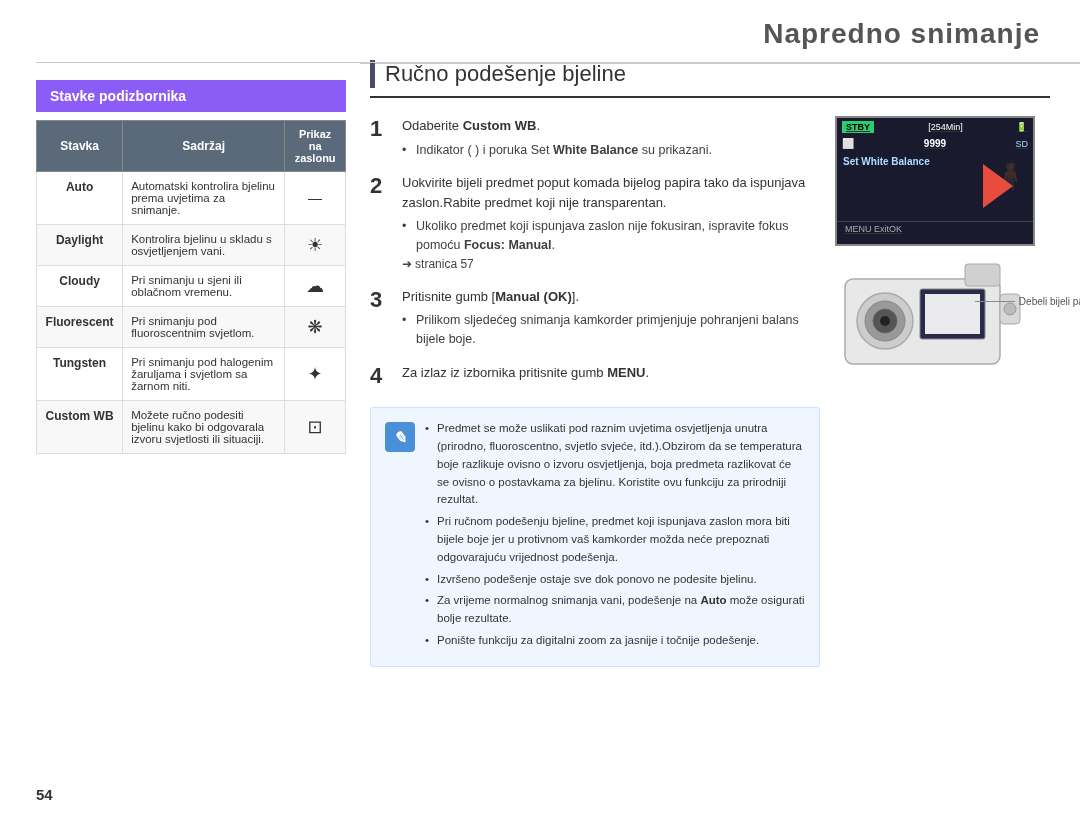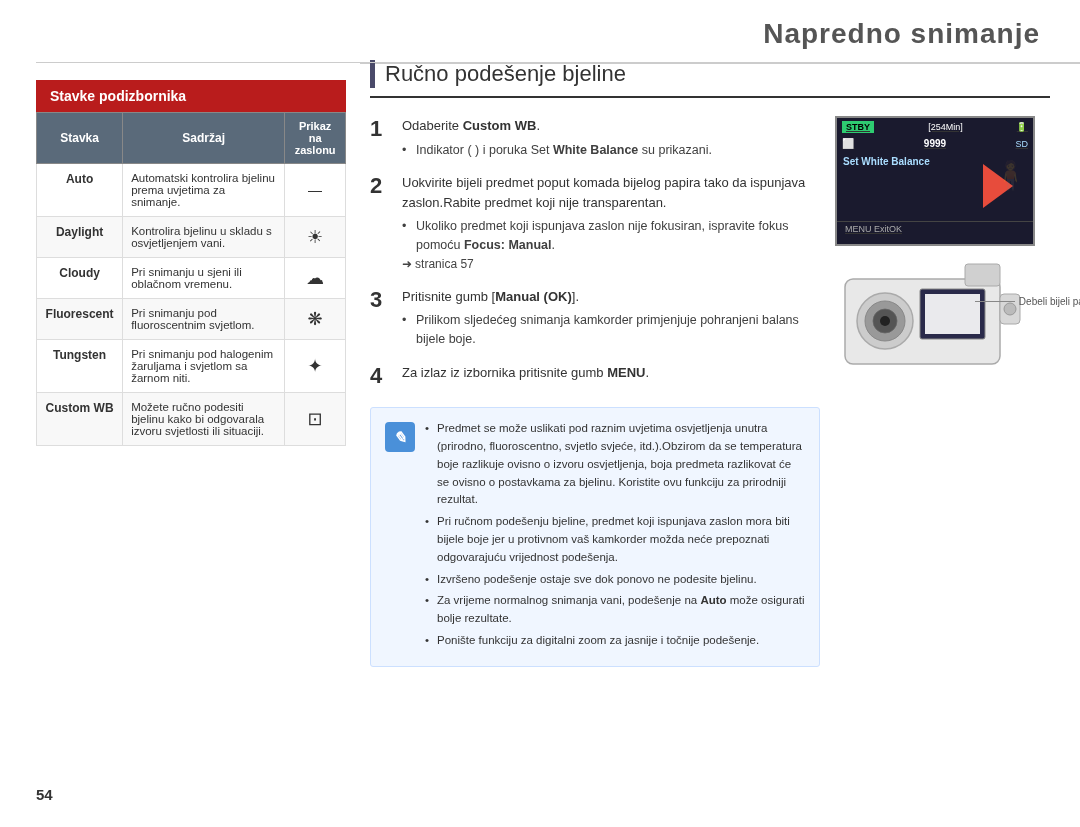--- a/index.html
+++ b/index.html
@@ -43,26 +43,26 @@
 
     
     .left-col {
       position: absolute;
       top: 80px;
       left: 36px;
       width: 310px;
     }
 
     .submenu-title {
-      background: #b91c1c;
+      background: #8b5cf6;
       color: #fff;
       font-weight: bold;
       font-size: 14px;
       padding: 8px 14px;
-      margin-bottom: 0;
+      margin-bottom: 8px;
     }
 
     
     .menu-table {
       width: 100%;
       border-collapse: collapse;
       border: 1px solid #ccc;
     }
     .menu-table thead tr {
       background: #5a6a7a;

